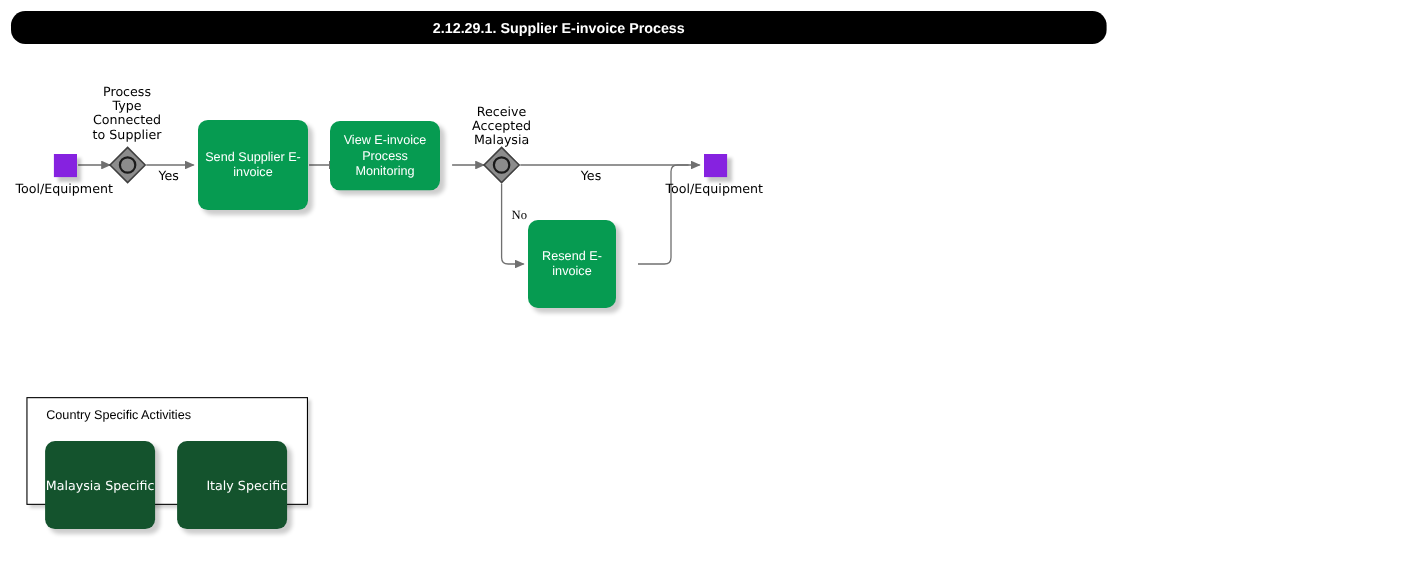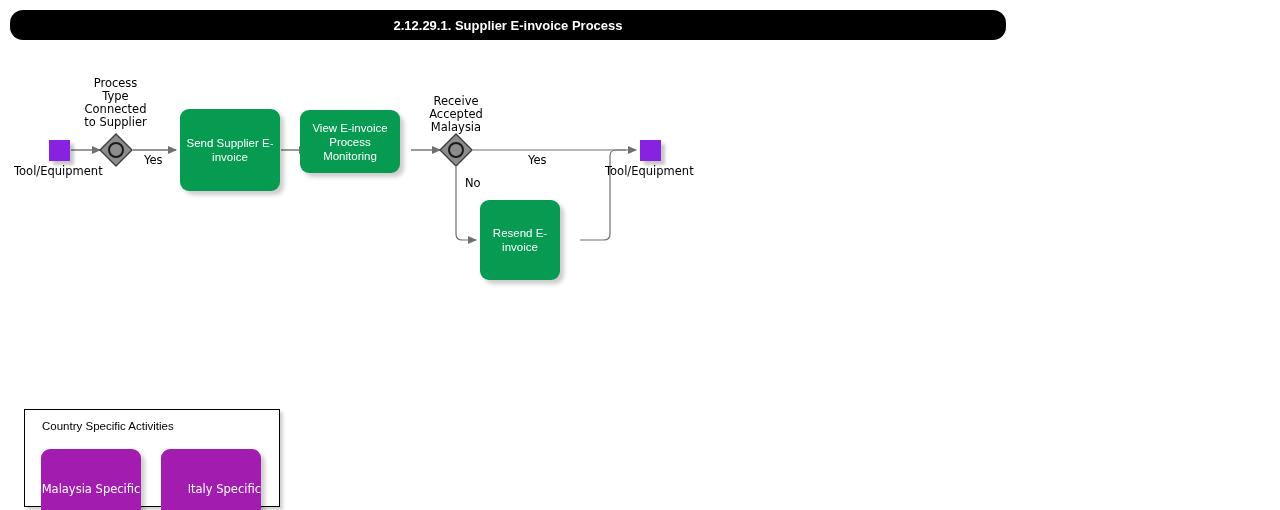--- a/index.html
+++ b/index.html
@@ -111,34 +111,33 @@
   #legend {
     position: absolute;
     left: 24px;
     top: 361px;
     width: 256px;
     height: 98px;
     border: 1px solid #000000;
     background: #ffffff;
     box-shadow: 3px 3px 3px rgba(0,0,0,0.18);
     box-sizing: border-box;
-    margin-top: 48px;
   }
   #legend-title {
     position: absolute;
     left: 17px;
     top: 10px;
     font-family: "Liberation Sans", sans-serif;
     font-size: 11.5px;
     color: #000000;
     white-space: nowrap;
   }
   .legend-task {
     position: absolute;
-    background: #a21caf;
+    background: #14532d;
     border-radius: 9px;
     box-shadow: 4px 4px 4px rgba(0,0,0,0.20);
     color: #ffffff;
     display: flex;
     align-items: center;
     justify-content: center;
     text-align: center;
     font-family: "DejaVu Sans", sans-serif;
     font-size: 11.5px;
     line-height: 14px;
@@ -211,21 +210,21 @@
       <polygon points="18,2 34,18 18,34 2,18" fill="#8c8c8c" stroke="#3f3f3f" stroke-width="1.4"></polygon>
       <circle cx="18" cy="18" r="7" fill="#8c8c8c" stroke="#1a1a1a" stroke-width="2"></circle>
     </svg>
   </div>
   <div class="gateway-label" style="left:404px; top:79px; width:104px;margin-top:16px;">
     <div>Receive</div>
     <div>Accepted</div>
     <div>Malaysia</div>
   </div>
   <div class="edge-label" style="left:528px; top:153px;">Yes</div>
-  <div class="edge-label" style="left:465px; top:176px;">No</div>
+  <div class="edge-label" style="left:465px; top:190px;font-family:Liberation Serif, serif;">No</div>
 
   <div class="task" style="left:480px; top:200px; width:80px; height:80px;">
     <div>
       <span>Resend E-</span>
       <span>invoice</span>
     </div>
   </div>
 
   <div class="event-node" style="left:640px; top:140px;"></div>
   <div class="event-label" style="left:605px; top:164px;">Tool/Equipment</div>

